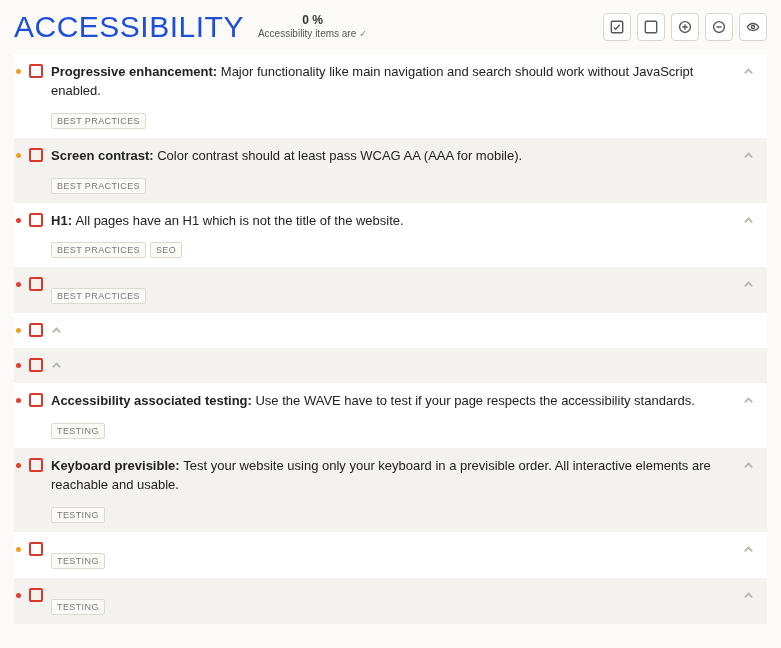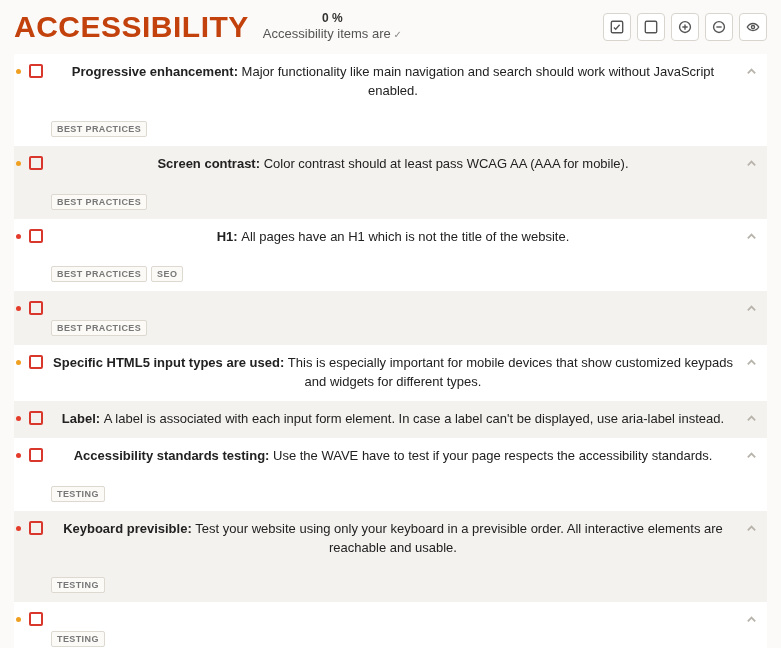--- a/index.html
+++ b/index.html
@@ -12,35 +12,35 @@
     padding: 10px 14px 18px 14px;
   }
   .header {
     display: flex;
     align-items: center;
     gap: 14px;
     margin-bottom: 10px;
   }
   .title {
     font-size: 30px;
-    font-weight: 700;
+    font-weight: 400;
     letter-spacing: 0.5px;
-    color: #c2410c;
+    color: #1d4ed8;
   }
   .progress-box {
     text-align: center;
     line-height: 1.25;
   }
   .progress-pct {
     font-size: 12px;
     font-weight: 700;
     color: #333;
   }
   .progress-cap {
-    font-size: 13px;
+    font-size: 10px;
     color: #555;
   }
   .progress-cap::after {
     content: " ✓";
     color: #888;
     font-size: 10px;
   }
   .spacer { flex: 1; }
   .toolbar { display: flex; gap: 6px; }
   .tbtn {
@@ -55,21 +55,20 @@
   .tbtn svg { width: 14px; height: 14px; stroke: currentColor; fill: none; stroke-width: 1.6; }
 
   .list { display: flex; flex-direction: column; }
   .item {
     display: flex;
     align-items: flex-start;
     padding: 9px 8px 9px 2px;
     gap: 8px;
     position: relative;
     background: #fff;
-    text-align: center;
   }
   .item.alt { background: #f4f2ee; }
   .priority-dot {
     width: 5px; height: 5px; border-radius: 50%;
     margin-top: 6px;
     flex: 0 0 5px;
   }
   .dot-red { background: #e43b2b; }
   .dot-amber { background: #f0a020; }
   .chk {
@@ -78,21 +77,21 @@
     border-radius: 2px;
     margin-top: 1px;
     flex: 0 0 14px;
     cursor: pointer;
   }
   .body { flex: 1; min-width: 0; }
   .line { line-height: 1.45; }
   .b { font-weight: 700; }
   .line .b::after { content: ": "; }
   .desc { color: #222; }
-  .tags { margin-top: 20px; display: flex; gap: 4px; flex-wrap: wrap; font-weight: bold; }
+  .tags { margin-top: 12px; display: flex; gap: 4px; flex-wrap: wrap; }
   .tag {
     font-size: 9px;
     letter-spacing: 0.4px;
     color: #777;
     border: 1px solid #ddd9d1;
     background: #fbfaf7;
     padding: 2px 5px;
     border-radius: 2px;
   }
   .collapse {
@@ -195,42 +194,36 @@
           <span class="tag">BEST PRACTICES</span>
         </div>
       </div>
       <div class="collapse"><svg viewBox="0 0 12 12">
           <path d="M2 8l4-4 4 4"></path>
         </svg></div>
     </div>
     <div class="item">
       <div class="priority-dot dot-amber"></div>
       <div class="chk"></div>
-      <div class="body">
-        <div class="line"><span class="b">Specific HTML5 input types are used</span><span class="desc">This is especially important for mobile devices that show customized keypads and widgets for different types.</span></div>
-      </div>
-      <div class="collapse"><svg viewBox="0 0 12 12">
-          <path d="M2 8l4-4 4 4"></path>
-        </svg></div>
-    </div>
-    <div class="item alt">
-      <div class="priority-dot dot-red"></div>
-      <div class="chk"></div>
-      <div class="body">
-        <div class="line"><span class="b">Label</span><span class="desc">A label is associated with each input form element. In case a label can't be displayed, use aria-label instead.</span></div>
-      </div>
-      <div class="collapse"><svg viewBox="0 0 12 12">
-          <path d="M2 8l4-4 4 4"></path>
-        </svg></div>
-    </div>
-    <div class="item">
-      <div class="priority-dot dot-red"></div>
-      <div class="chk"></div>
-      <div class="body">
-        <div class="line"><span class="b">Accessibility standards testing</span><span class="desc">Use the WAVE have to test if your page respects the accessibility standards.</span></div>
+      <div class="collapse"><svg viewBox="0 0 12 12">
+          <path d="M2 8l4-4 4 4"></path>
+        </svg></div>
+    </div>
+    <div class="item alt">
+      <div class="priority-dot dot-red"></div>
+      <div class="chk"></div>
+      <div class="collapse"><svg viewBox="0 0 12 12">
+          <path d="M2 8l4-4 4 4"></path>
+        </svg></div>
+    </div>
+    <div class="item">
+      <div class="priority-dot dot-red"></div>
+      <div class="chk"></div>
+      <div class="body">
+        <div class="line"><span class="b">Accessibility associated testing</span><span class="desc">Use the WAVE have to test if your page respects the accessibility standards.</span></div>
         <div class="tags">
           <span class="tag">TESTING</span>
         </div>
       </div>
       <div class="collapse"><svg viewBox="0 0 12 12">
           <path d="M2 8l4-4 4 4"></path>
         </svg></div>
     </div>
     <div class="item alt">
       <div class="priority-dot dot-red"></div>

